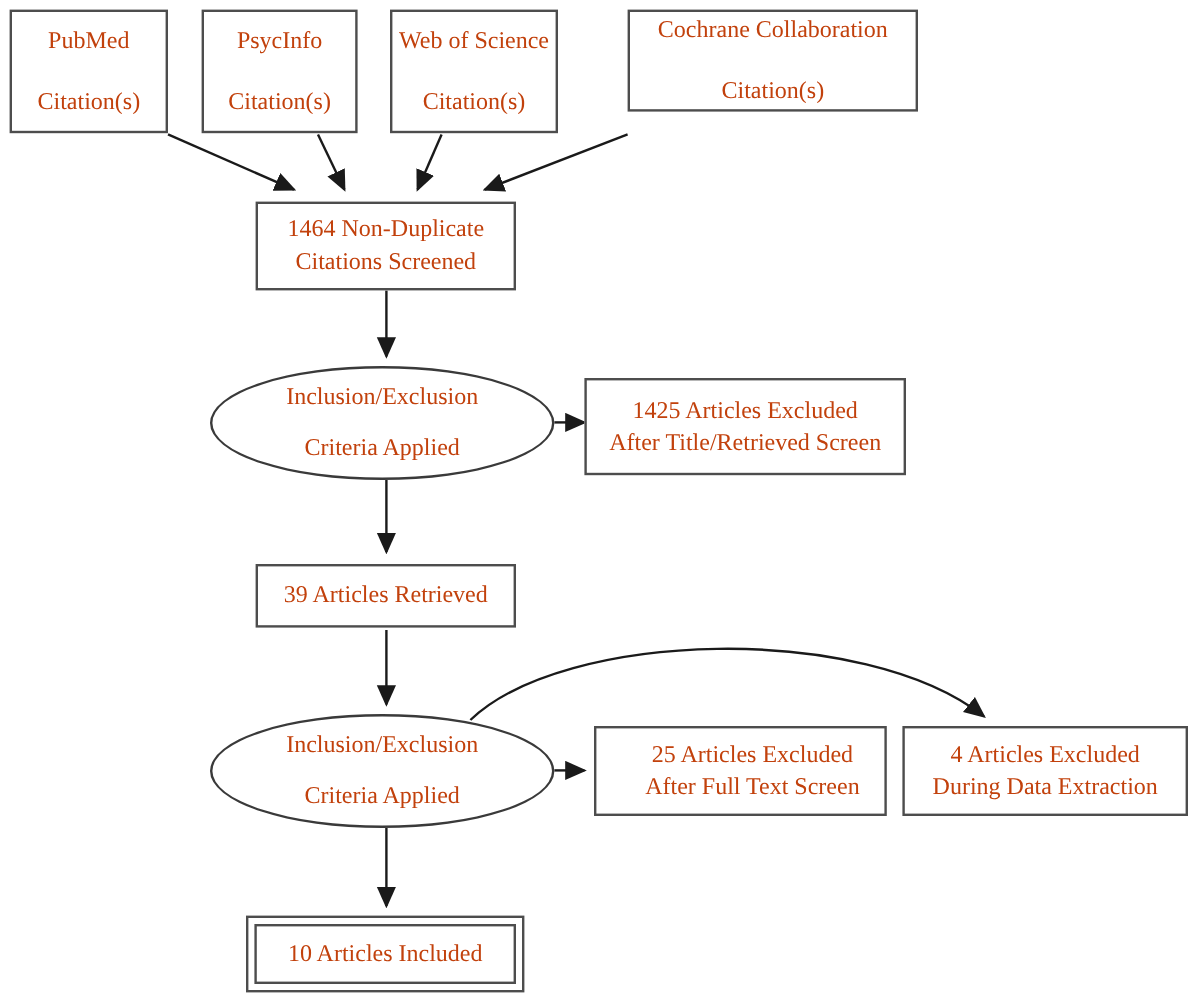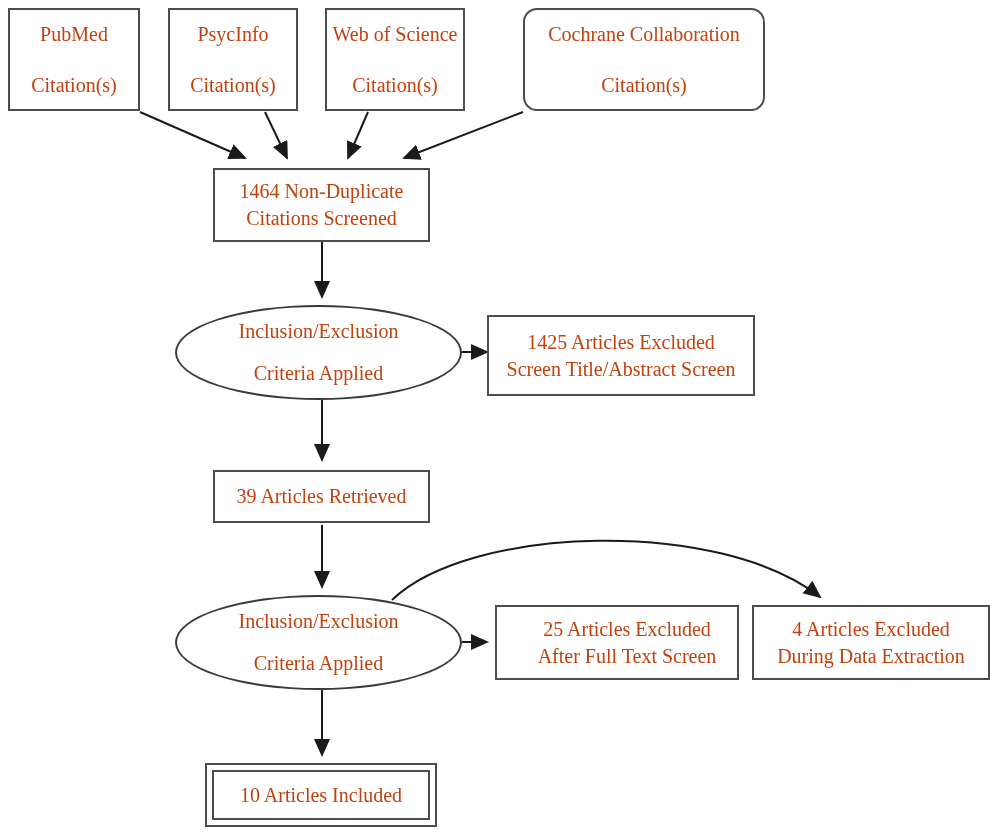--- a/index.html
+++ b/index.html
@@ -138,38 +138,38 @@
   <div class="node box src-node" style="left:168px; top:8px; width:130px; height:103px;">
     <span class="node-line">PsycInfo</span>
     <span class="node-line">Citation(s)</span>
   </div>
 
   <div class="node box src-node" style="left:325px; top:8px; width:140px; height:103px;">
     <span class="node-line">Web of Science</span>
     <span class="node-line">Citation(s)</span>
   </div>
 
-  <div class="node box src-node" style="left:523px; top:8px; width:242px; height:103px;border-radius:14px;">
+  <div class="node box src-node" style="left:523px; top:8px; width:242px; height:85px;">
     <span class="node-line">Cochrane Collaboration</span>
     <span class="node-line">Citation(s)</span>
   </div>
 
   <div class="node box" style="left:213px; top:168px; width:217px; height:74px;">
     <span class="node-line">1464 Non-Duplicate</span>
     <span class="node-line">Citations Screened</span>
   </div>
 
   <div class="node ellipse" style="left:175px; top:305px; width:287px; height:95px;">
     <span class="node-line">Inclusion/Exclusion</span>
     <span class="node-line">Criteria Applied</span>
   </div>
 
   <div class="node box" style="left:487px; top:315px; width:268px; height:81px;">
     <span class="node-line">1425 Articles Excluded</span>
-    <span class="node-line">Screen Title/Abstract Screen</span>
+    <span class="node-line">After Title/Retrieved Screen</span>
   </div>
 
   <div class="node box" style="left:213px; top:470px; width:217px; height:53px;">
     <span class="node-line">39 Articles Retrieved</span>
   </div>
 
   <div class="node ellipse" style="left:175px; top:595px; width:287px; height:95px;">
     <span class="node-line">Inclusion/Exclusion</span>
     <span class="node-line">Criteria Applied</span>
   </div>

